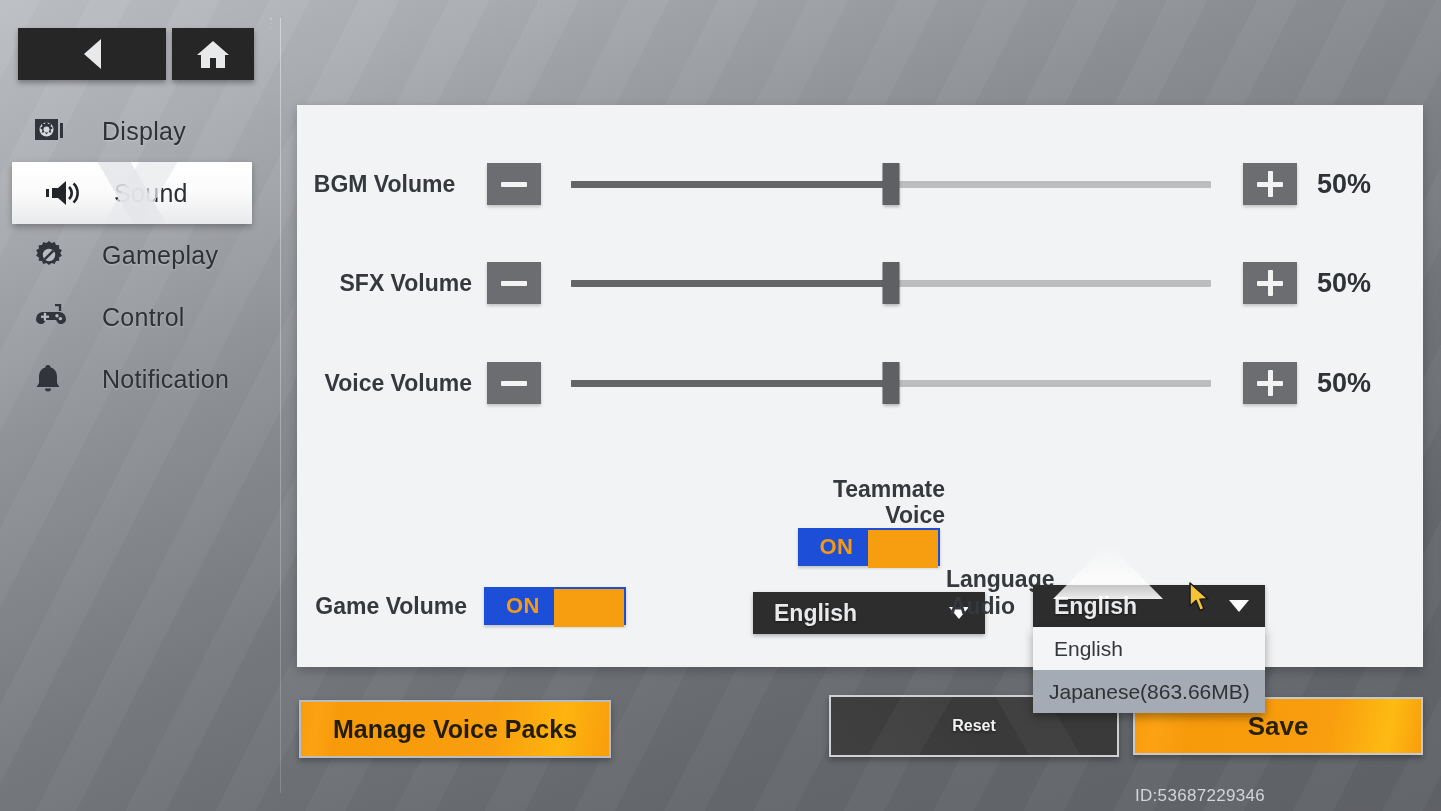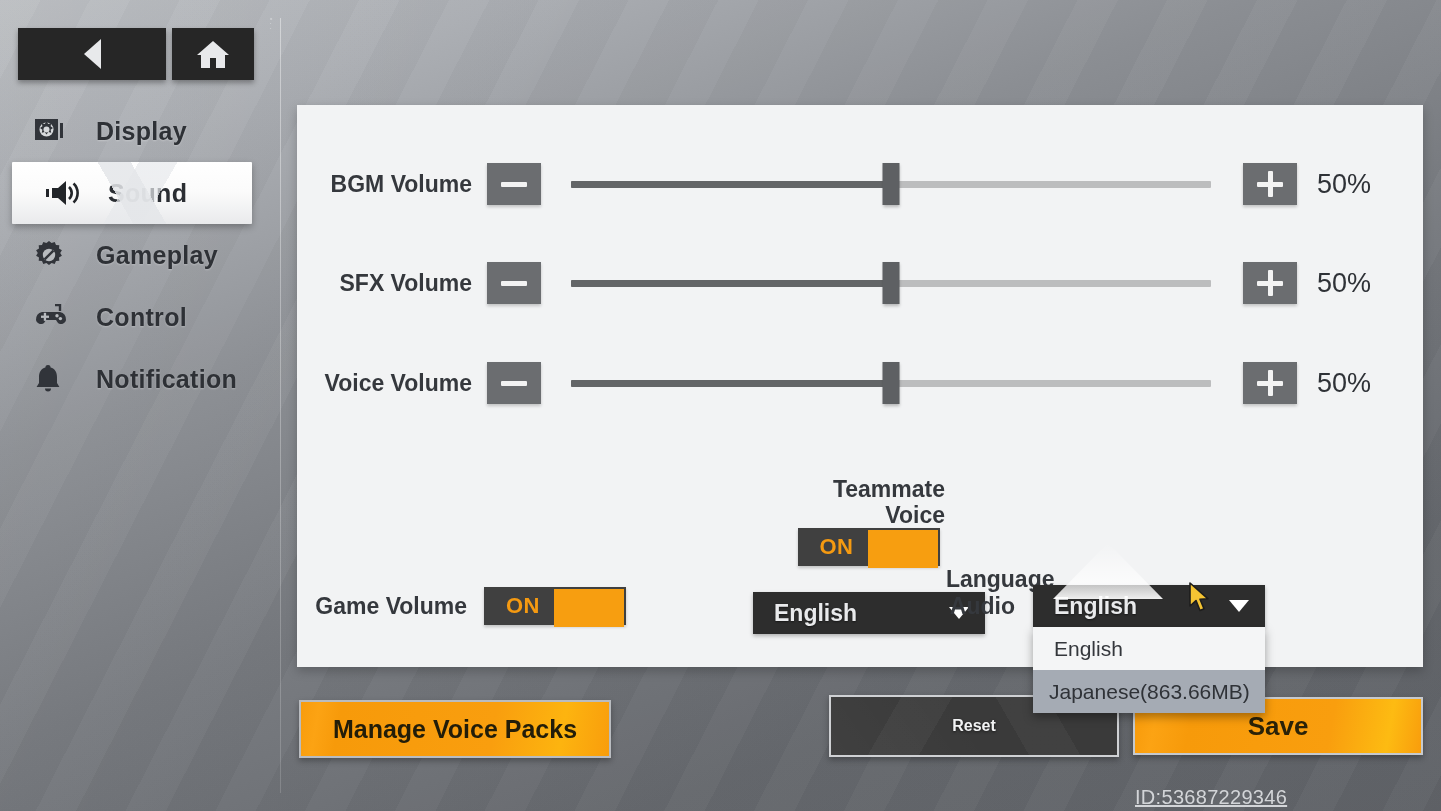--- a/index.html
+++ b/index.html
@@ -50,23 +50,23 @@
   }
   .side-item {
     position: relative;
     height: 62px;
     display: flex; align-items: center;
     padding-left: 34px;
     cursor: pointer;
   }
   .side-item .sicon { width: 40px; display: flex; align-items: center; justify-content: flex-start; }
   .side-item .slabel {
-    margin-left: 22px;
+    margin-left: 28px;
     font-size: 25px;
-    font-weight: 700;
+    font-weight: 400;
     color: #2e3136;
     letter-spacing: 0.3px;
     text-shadow: 0 1px 2px rgba(255,255,255,0.28);
   }
   .side-item.active {
     margin-left: 12px;
     width: 240px;
     background:
       linear-gradient(135deg, rgba(0,0,0,0.0) 0%, rgba(0,0,0,0.0) 100%),
       linear-gradient(180deg, #ffffff 0%, #fbfbfb 48%, #e9eaec 100%);
@@ -141,30 +141,30 @@
   .thumb {
     position: absolute;
     width: 17px; height: 42px;
     background: #5e6063;
     box-shadow: 0 2px 3px rgba(0,0,0,0.25);
     transform: translateX(-50%);
   }
 
   .pct {
     font-size: 27px;
-    font-weight: 400;
+    font-weight: 700;
     color: #2f3237;
     flex: none;
   }
 
   
   .toggle {
     position: relative;
     width: 142px; height: 38px;
-    background: #404040;
+    background: #1d4ed8;
     box-shadow: 0 2px 3px rgba(0,0,0,0.20);
     display: flex; align-items: center;
     cursor: pointer;
     flex: none;
   }
   .toggle .tlabel {
     position: absolute; left: 22px;
     font-size: 22px; font-weight: 700;
     color: #f59a11;
     letter-spacing: 0.5px;
@@ -273,23 +273,22 @@
     background: linear-gradient(100deg, #f79a0a 0%, #fca313 8%, #f79a0a 20%, #f99e0e 68%, #fdbb12 88%, #f99d0c 100%);
     border: 2px solid #c6c9cd;
     box-shadow: 0 3px 6px rgba(0,0,0,0.3);
   }
   #save-button span {
     font-size: 26px; font-weight: 700; color: #2a2208;
   }
 
   #account-id {
     position: absolute; left: 1135px; top: 786px;
-    font-size: 20px; color: #d3d5d8;
+    font-size: 17px; color: #d3d5d8;
     letter-spacing: 0.3px;
-    text-decoration: underline;
   }
 </style>
 </head>
 <body>
 
 <div id="app">
   <div id="bg-texture"></div>
 
   <div id="topbar">
     <div class="navbtn" id="back-button">
@@ -370,21 +369,21 @@
       <span class="slabel">Notification</span>
     </div>
   </div>
 
   <div id="divider"></div>
   <div id="divider-tick">■<br>▪<br>▪</div>
 
   <div id="panel">
 
     <div class="row" style="top:58px;">
-      <div class="rlabel" style="width:175px;">BGM Volume</div>
+      <div class="rlabel" style="width:175px;text-align:center;">BGM Volume</div>
       <div class="stepbtn" style="margin-left:15px;">
         <span class="bar-h"></span>
       </div>
       <div class="slider" style="width:640px; margin-left:30px;">
         <div class="track-bg"></div>
         <div class="track-fill" style="width:50%;"></div>
         <div class="thumb" style="left:50%;"></div>
       </div>
       <div class="stepbtn plus" style="margin-left:32px;">
         <span class="bar-h"></span>

